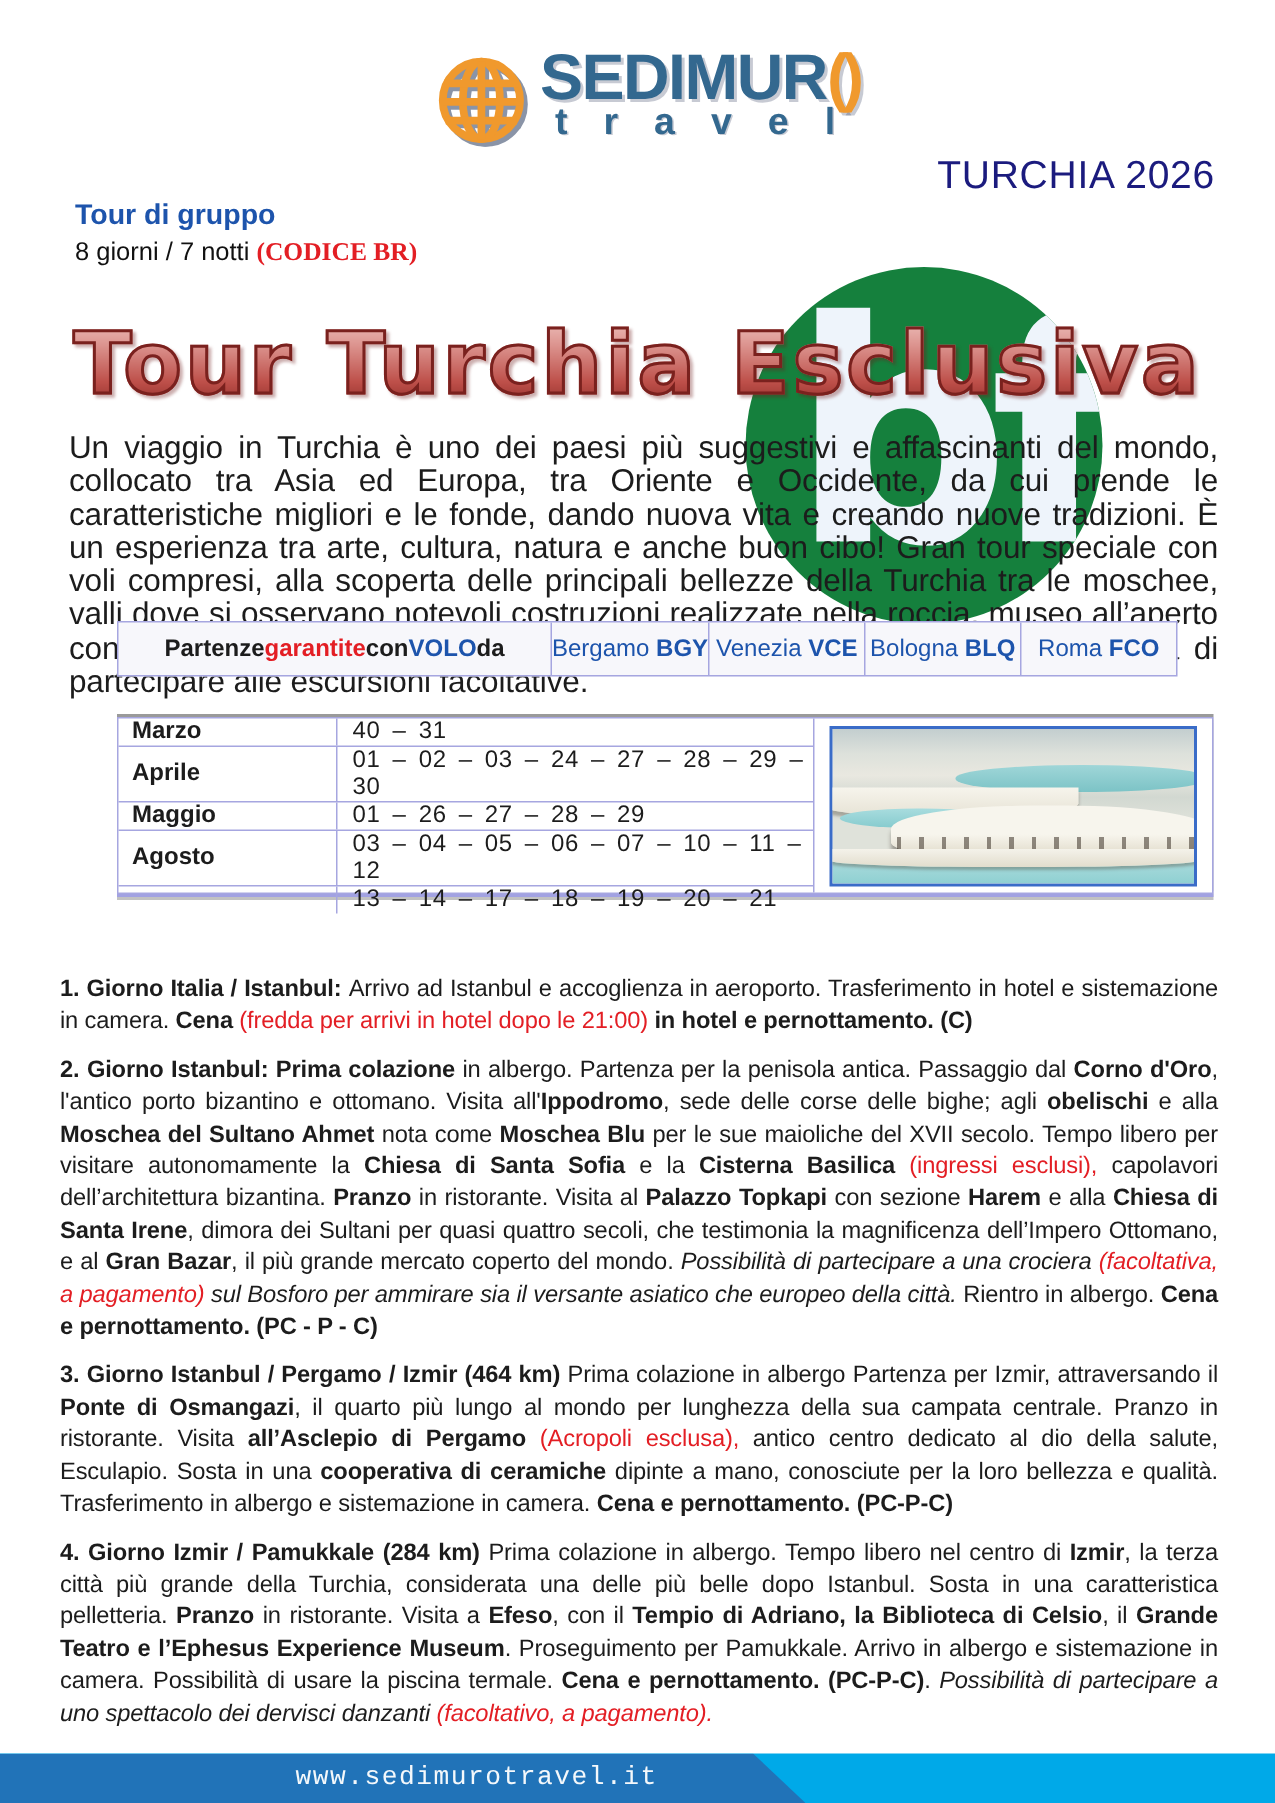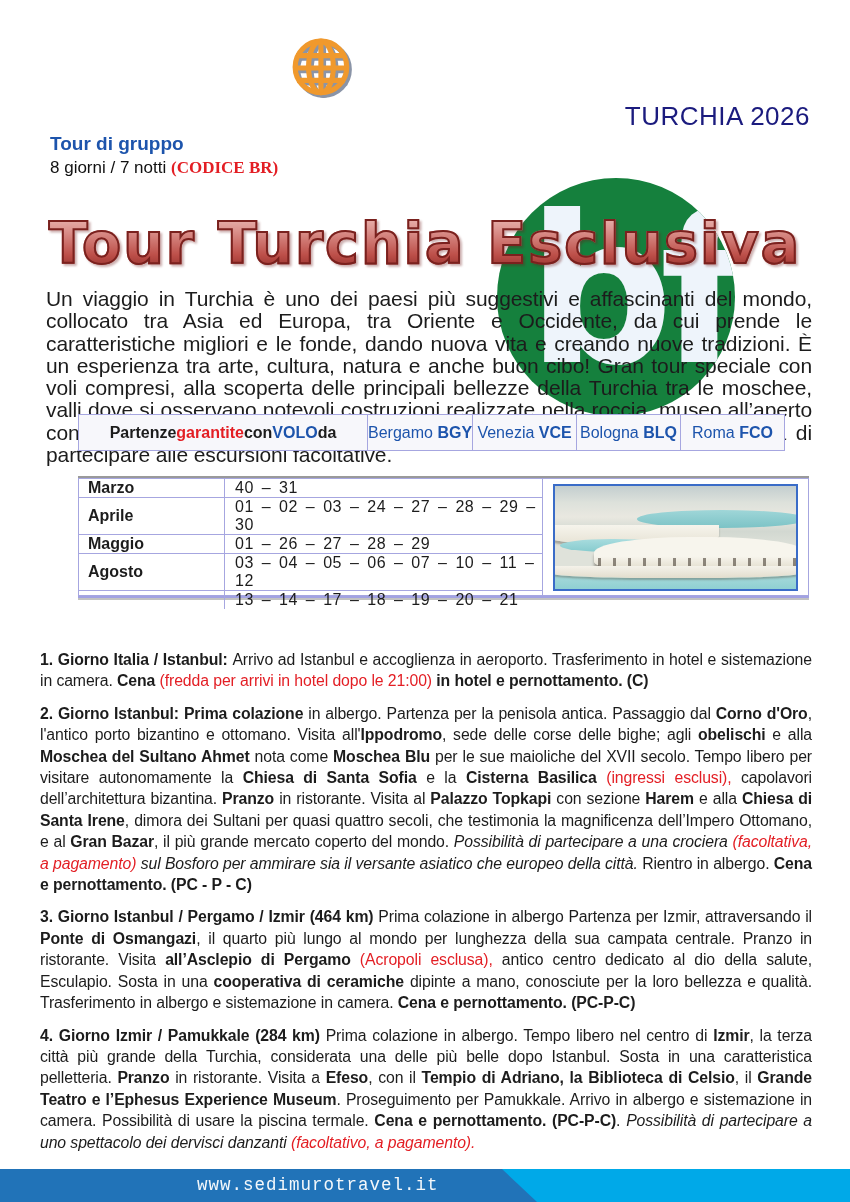--- a/index.html
+++ b/index.html
@@ -127,20 +127,26 @@
       </g>
       <g stroke="#f0992d" stroke-width="5" fill="none">
         <circle cx="30" cy="30" r="25"></circle>
         <ellipse cx="30" cy="30" rx="12" ry="25"></ellipse>
         <line x1="6" y1="19" x2="54" y2="19"></line>
         <line x1="5" y1="31" x2="55" y2="31"></line>
         <line x1="7" y1="43" x2="53" y2="43"></line>
         <line x1="30" y1="5" x2="30" y2="55"></line>
       </g>
     </svg>
+    <div class="logo-text">
+      <div class="brand-line">
+        <span>SEDIMUR</span><span class="parens">()</span>
+      </div>
+      <div class="travel-line">travel</div>
+    </div>
   </div>
 
   <div class="layer year-title">TURCHIA 2026</div>
   <div class="layer tour-type">Tour di gruppo</div>
   <div class="layer duration">
     <span>8 giorni / 7 notti </span><span class="codice">(CODICE BR)</span>
   </div>
 
   <div class="layer wordart-wrap">
     <span class="wordart">Tour Turchia Esclusiva</span>

